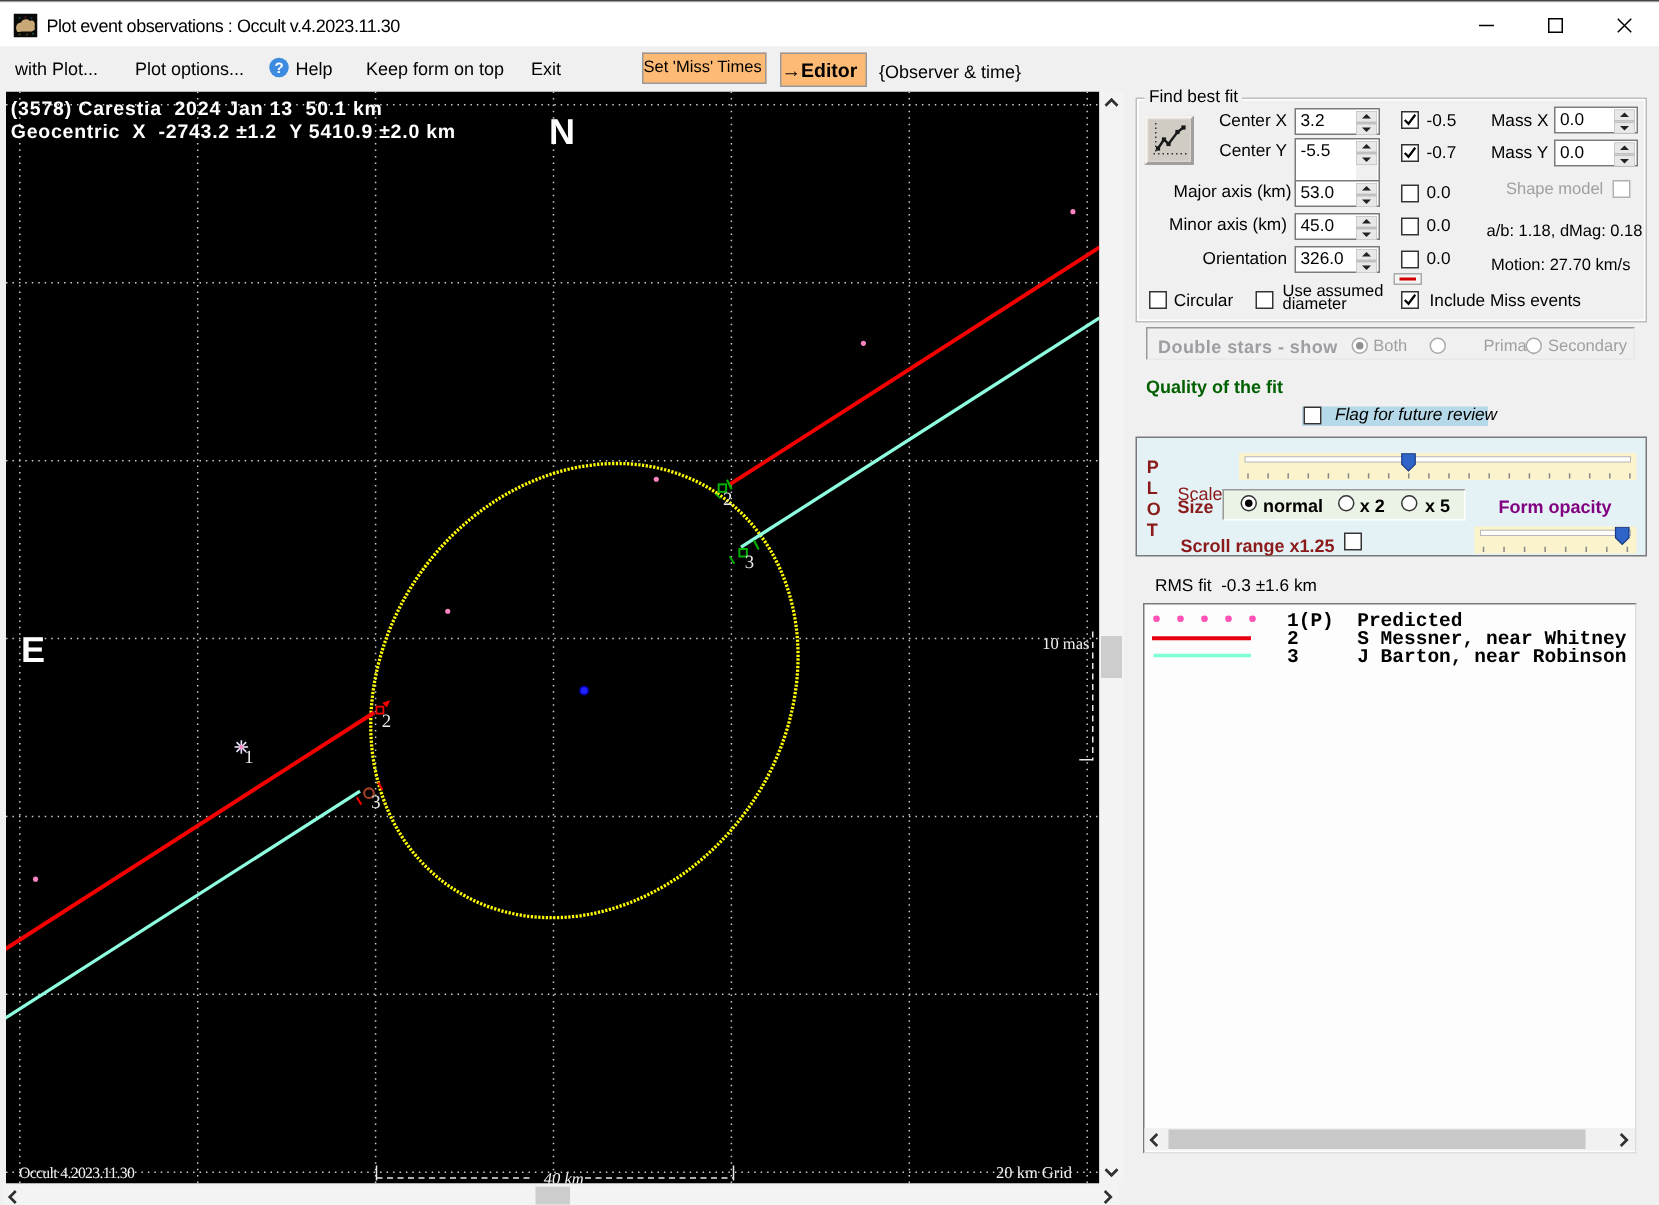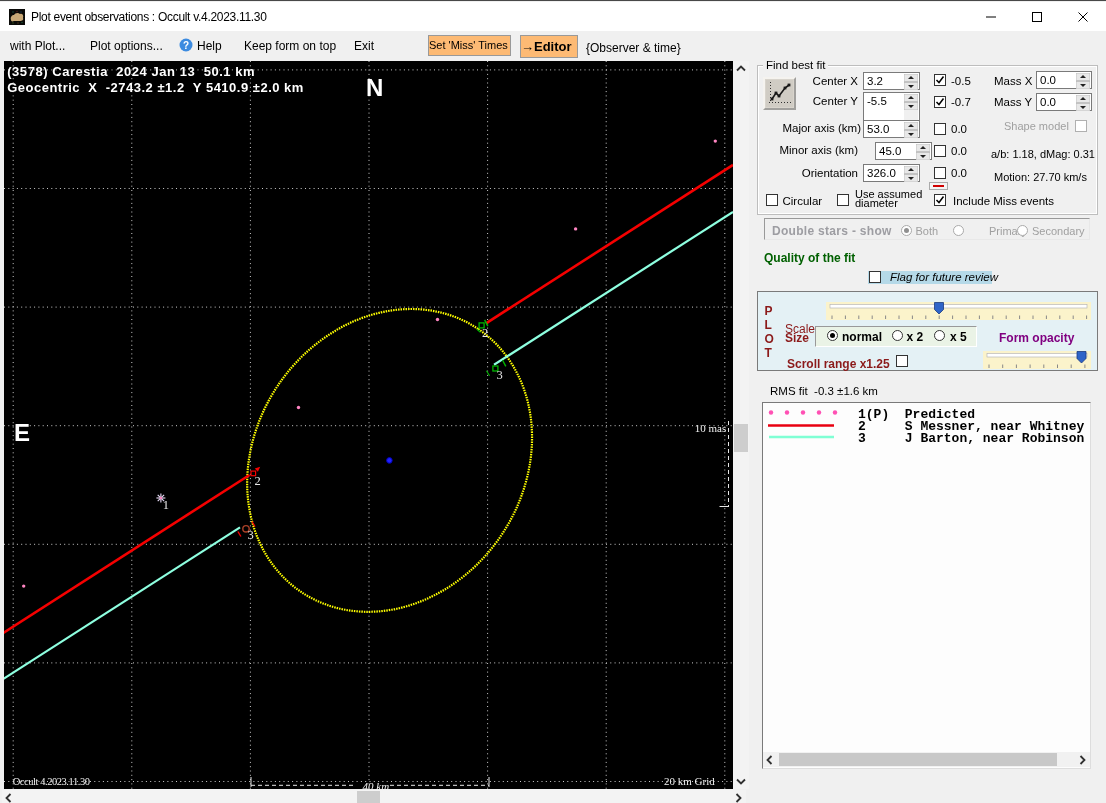--- a/index.html
+++ b/index.html
@@ -237,21 +237,21 @@
     </div>
   <div class="spin" style="left:863px;top:118.5px;width:57px;height:18px;">
       <div class="val">53.0</div>
       <div class="btns"><svg width="14" height="16">
           <rect x="0" y="0" width="14" height="7.5" fill="#e8e8e8" stroke="#b8b8b8" stroke-width="0.8"></rect>
           <rect x="0" y="8.5" width="14" height="7.5" fill="#e8e8e8" stroke="#b8b8b8" stroke-width="0.8"></rect>
           <path d="M4,5 L7,2 L10,5 Z" fill="#222"></path>
           <path d="M4,11 L10,11 L7,14 Z" fill="#222"></path>
         </svg></div>
     </div>
-  <div class="spin" style="left:863px;top:140.5px;width:57px;height:18px;margin-left:12px;">
+  <div class="spin" style="left:863px;top:140.5px;width:57px;height:18px;">
       <div class="val">45.0</div>
       <div class="btns"><svg width="14" height="16">
           <rect x="0" y="0" width="14" height="7.5" fill="#e8e8e8" stroke="#b8b8b8" stroke-width="0.8"></rect>
           <rect x="0" y="8.5" width="14" height="7.5" fill="#e8e8e8" stroke="#b8b8b8" stroke-width="0.8"></rect>
           <path d="M4,5 L7,2 L10,5 Z" fill="#222"></path>
           <path d="M4,11 L10,11 L7,14 Z" fill="#222"></path>
         </svg></div>
     </div>
   <div class="spin" style="left:863px;top:163px;width:57px;height:18px;">
       <div class="val">326.0</div>
@@ -297,21 +297,21 @@
       <div class="val">0.0</div>
       <div class="btns"><svg width="14" height="16">
           <rect x="0" y="0" width="14" height="7.5" fill="#e8e8e8" stroke="#b8b8b8" stroke-width="0.8"></rect>
           <rect x="0" y="8.5" width="14" height="7.5" fill="#e8e8e8" stroke="#b8b8b8" stroke-width="0.8"></rect>
           <path d="M4,5 L7,2 L10,5 Z" fill="#222"></path>
           <path d="M4,11 L10,11 L7,14 Z" fill="#222"></path>
         </svg></div>
     </div>
   <div class="lbl" style="left:1004px;top:119px;color:#a0a0a0;font-size:11px;">Shape model</div>
   <div class="cb" style="left:1075px;top:118.5px;border-color:#b0b0b0;"></div>
-  <div class="lbl" style="left:991px;top:146.5px;font-size:11px;">a/b: 1.18, dMag: 0.31</div>
+  <div class="lbl" style="left:991px;top:146.5px;font-size:11px;">a/b: 1.18, dMag: 0.18</div>
   <div class="lbl" style="left:994px;top:170px;font-size:11px;">Motion: 27.70 km/s</div>
 
   <div class="abs" style="left:929px;top:181px;width:19px;height:8px;background:#f4f4f4;border:1px solid #aaa;box-sizing:border-box;">
     <div class="abs" style="left:3px;top:2px;width:11px;height:2px;background:#d00000;"></div>
   </div>
 
   <div class="cb" style="left:766px;top:193px;"></div>
   <div class="lbl" style="left:782.5px;top:193.5px;">Circular</div>
   <div class="cb" style="left:837px;top:193px;"></div>
   <div class="lbl" style="left:855px;top:188.5px;line-height:9.6px;font-size:11px;">Use assumed<br>diameter</div>

